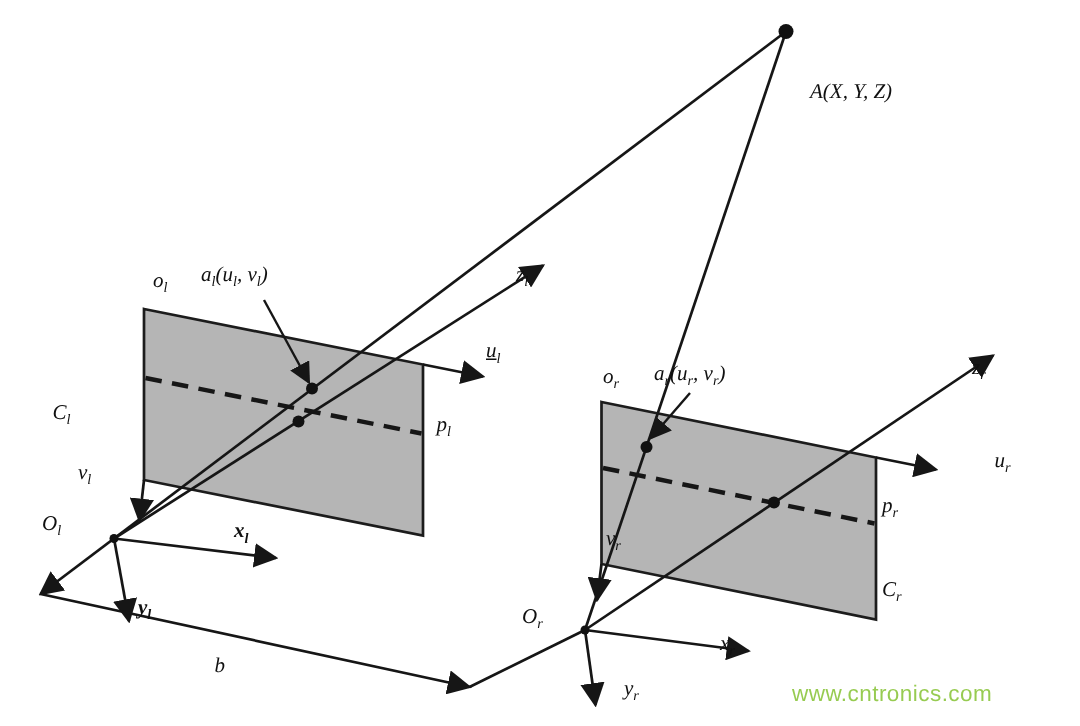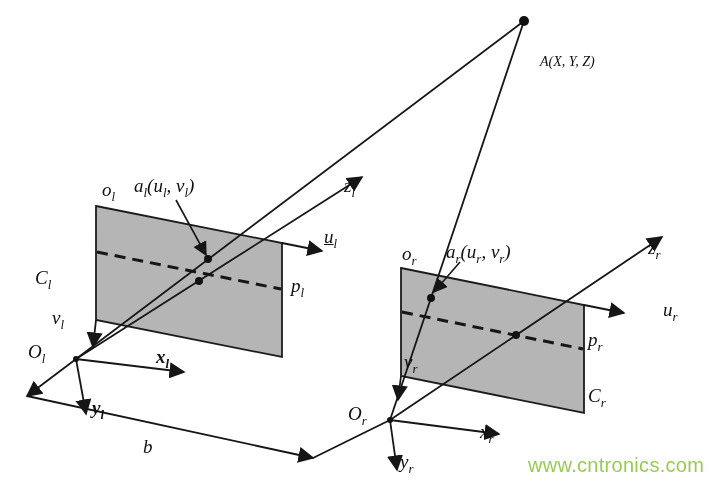--- a/index.html
+++ b/index.html
@@ -14,31 +14,31 @@
   .geo line{stroke:#161616;stroke-width:1.8;fill:none;}
   .geo line.dash{stroke-dasharray:11 7;stroke-width:3;}
   .geo line.ptr{stroke-width:1.6;}
   .geo polygon{fill:#b5b5b5;stroke:#1c1c1c;stroke-width:1.8;}
   .geo circle{fill:#111;stroke:none;}
   #labels-layer{position:absolute;left:0;top:0;width:100%;height:100%;pointer-events:none;}
   .lbl{
     position:absolute;
     font-family:"Liberation Serif","DejaVu Serif",serif;
     font-style:italic;
-    font-size:19px;
+    font-size:14px;
     color:#101010;
     white-space:nowrap;
     line-height:1.1;
   }
   .lbl sub{font-size:0.68em;line-height:0;font-style:italic;}
   .watermark{
     position:absolute;
     left:528px;top:454px;
     font-family:"Liberation Sans","DejaVu Sans",sans-serif;
-    font-size:20px;
+    font-size:15px;
     letter-spacing:0.3px;
     opacity:0.9;
   }
 </style>
 </head>
 <body>
 
 <div class="stage">
 
   <svg class="geo" width="720" height="484" viewBox="0 0 720 484">
@@ -93,25 +93,25 @@
       <div class="lbl" style="left: 324px; top: 227px; text-decoration: underline;"><span>u</span><sub>l</sub></div>
       <div class="lbl" style="left: 344px; top: 176px;"><span>z</span><sub>l</sub></div>
       <div class="lbl" style="left: 291px; top: 276px;"><span>p</span><sub>l</sub></div>
       <div class="lbl" style="left: 35px; top: 268px;"><span>C</span><sub>l</sub></div>
       <div class="lbl" style="left: 52px; top: 308px;"><span>v</span><sub>l</sub></div>
       <div class="lbl" style="left: 28px; top: 342px;"><span>O</span><sub>l</sub></div>
       <div class="lbl" style="left: 156px; top: 347px; font-weight: bold;"><span>x</span><sub>l</sub></div>
       <div class="lbl" style="left: 92px; top: 398px; font-weight: bold;"><span>y</span><sub>l</sub></div>
       <div class="lbl" style="left: 143px; top: 437px;"><span>b</span></div>
       <div class="lbl" style="left: 402px; top: 244px;"><span>o</span><sub>r</sub></div>
-      <div class="lbl" style="left: 446px; top: 242px;"><span>a</span><sub>r</sub><span>(u</span><sub>r</sub><span>, v</span><sub>r</sub><span>)</span></div>
+      <div class="lbl" style="left: 436px; top: 242px;"><span>a</span><sub>r</sub><span>(u</span><sub>r</sub><span>, v</span><sub>r</sub><span>)</span></div>
       <div class="lbl" style="left: 628px; top: 300px; margin-left: 35px;"><span>u</span><sub>r</sub></div>
       <div class="lbl" style="left: 648px; top: 238px;"><span>z</span><sub>r</sub></div>
       <div class="lbl" style="left: 588px; top: 330px;"><span>p</span><sub>r</sub></div>
       <div class="lbl" style="left: 588px; top: 386px;"><span>C</span><sub>r</sub></div>
       <div class="lbl" style="left: 404px; top: 352px;"><span>v</span><sub>r</sub></div>
       <div class="lbl" style="left: 348px; top: 404px;"><span>O</span><sub>r</sub></div>
       <div class="lbl" style="left: 480px; top: 422px;"><span>x</span><sub>r</sub></div>
-      <div class="lbl" style="left: 400px; top: 452px; text-align: right;"><span>y</span><sub>r</sub></div>
+      <div class="lbl" style="left: 416px; top: 452px; text-align: right;"><span>y</span><sub>r</sub></div>
     </div>
 
   <div class="watermark" style="color: rgb(140, 198, 63);">www.cntronics.com</div>
 </div>
 
 </body></html>

